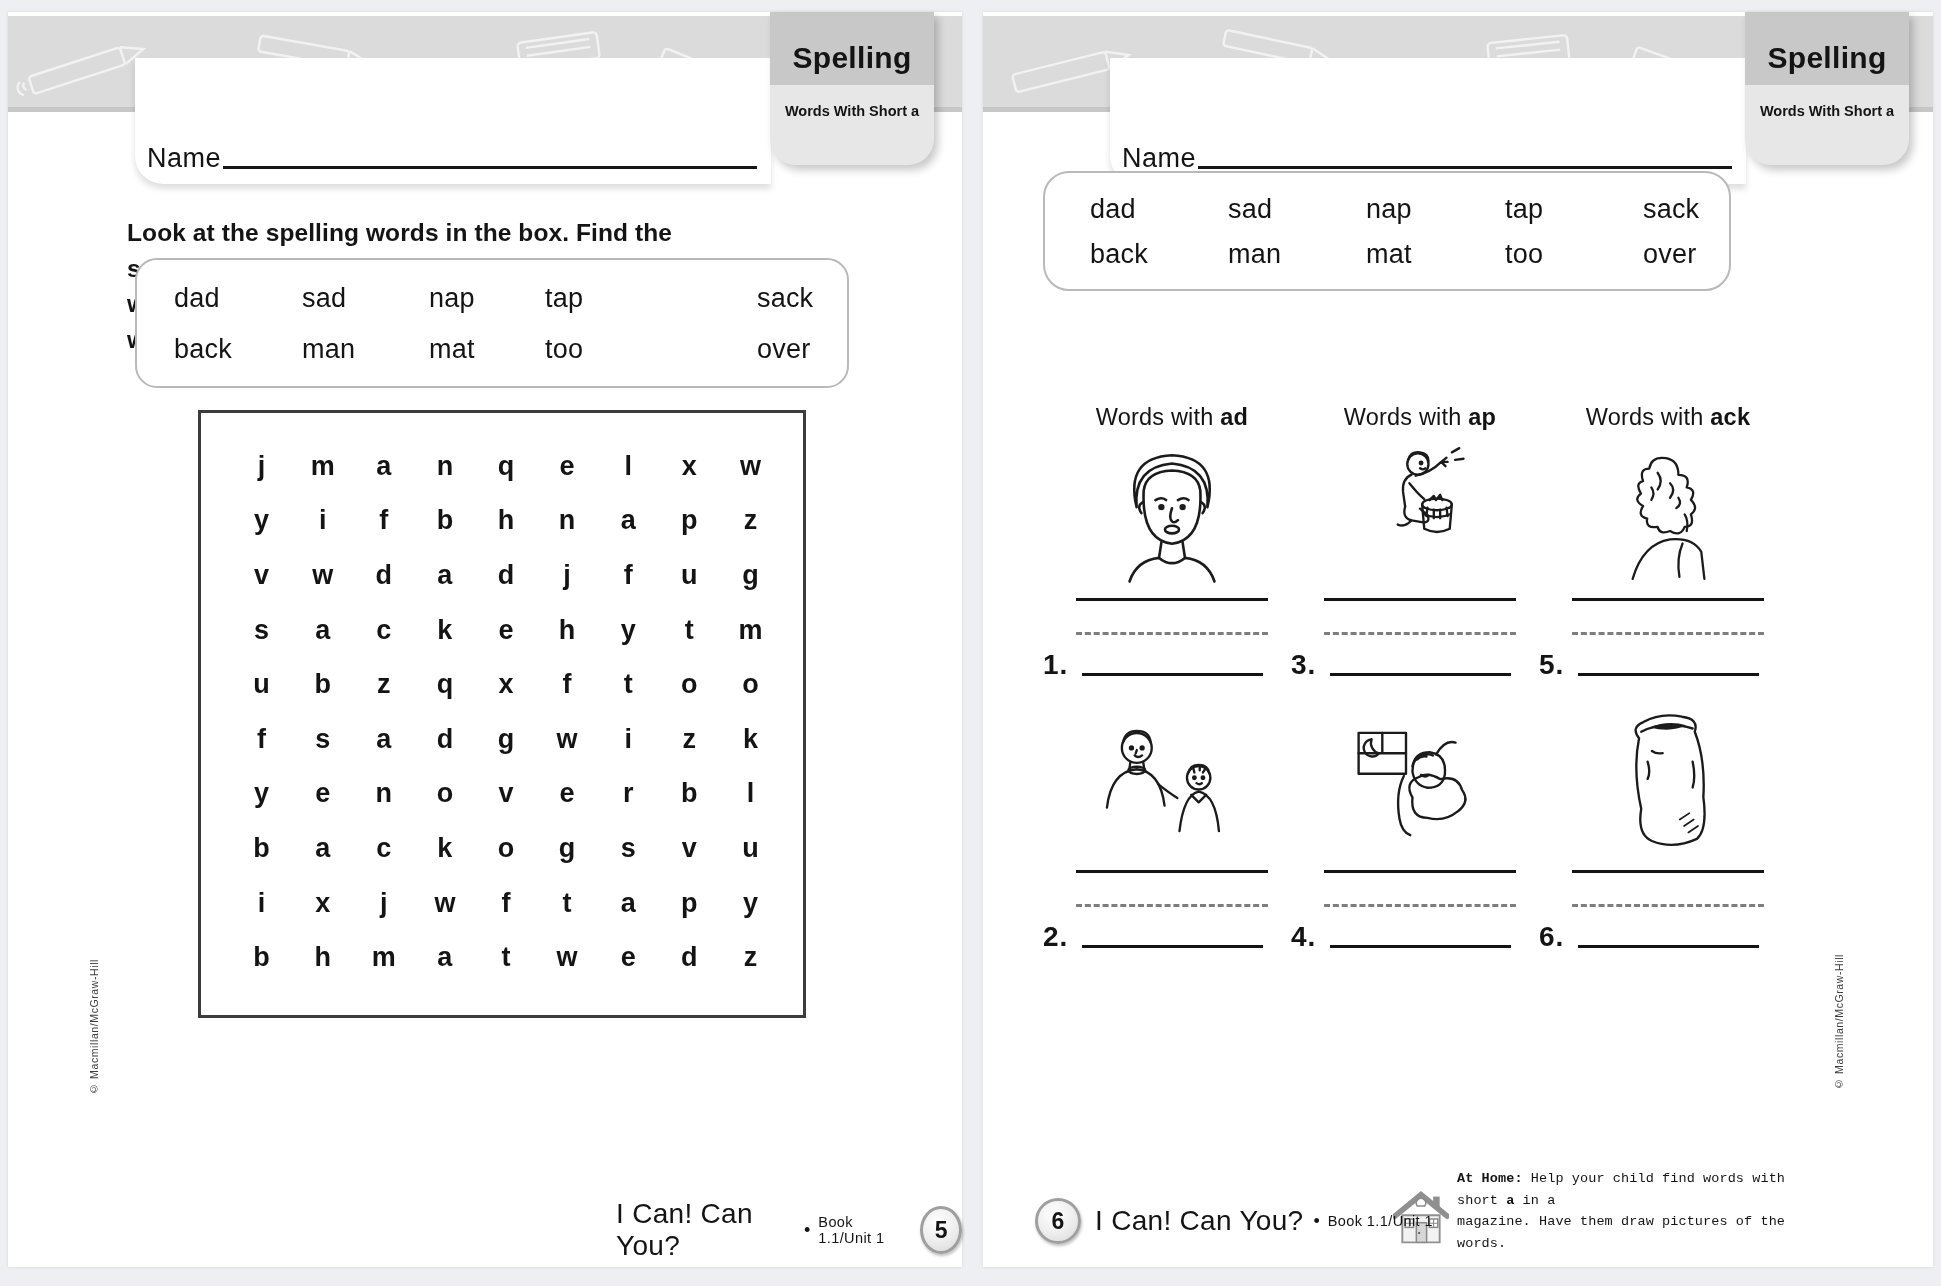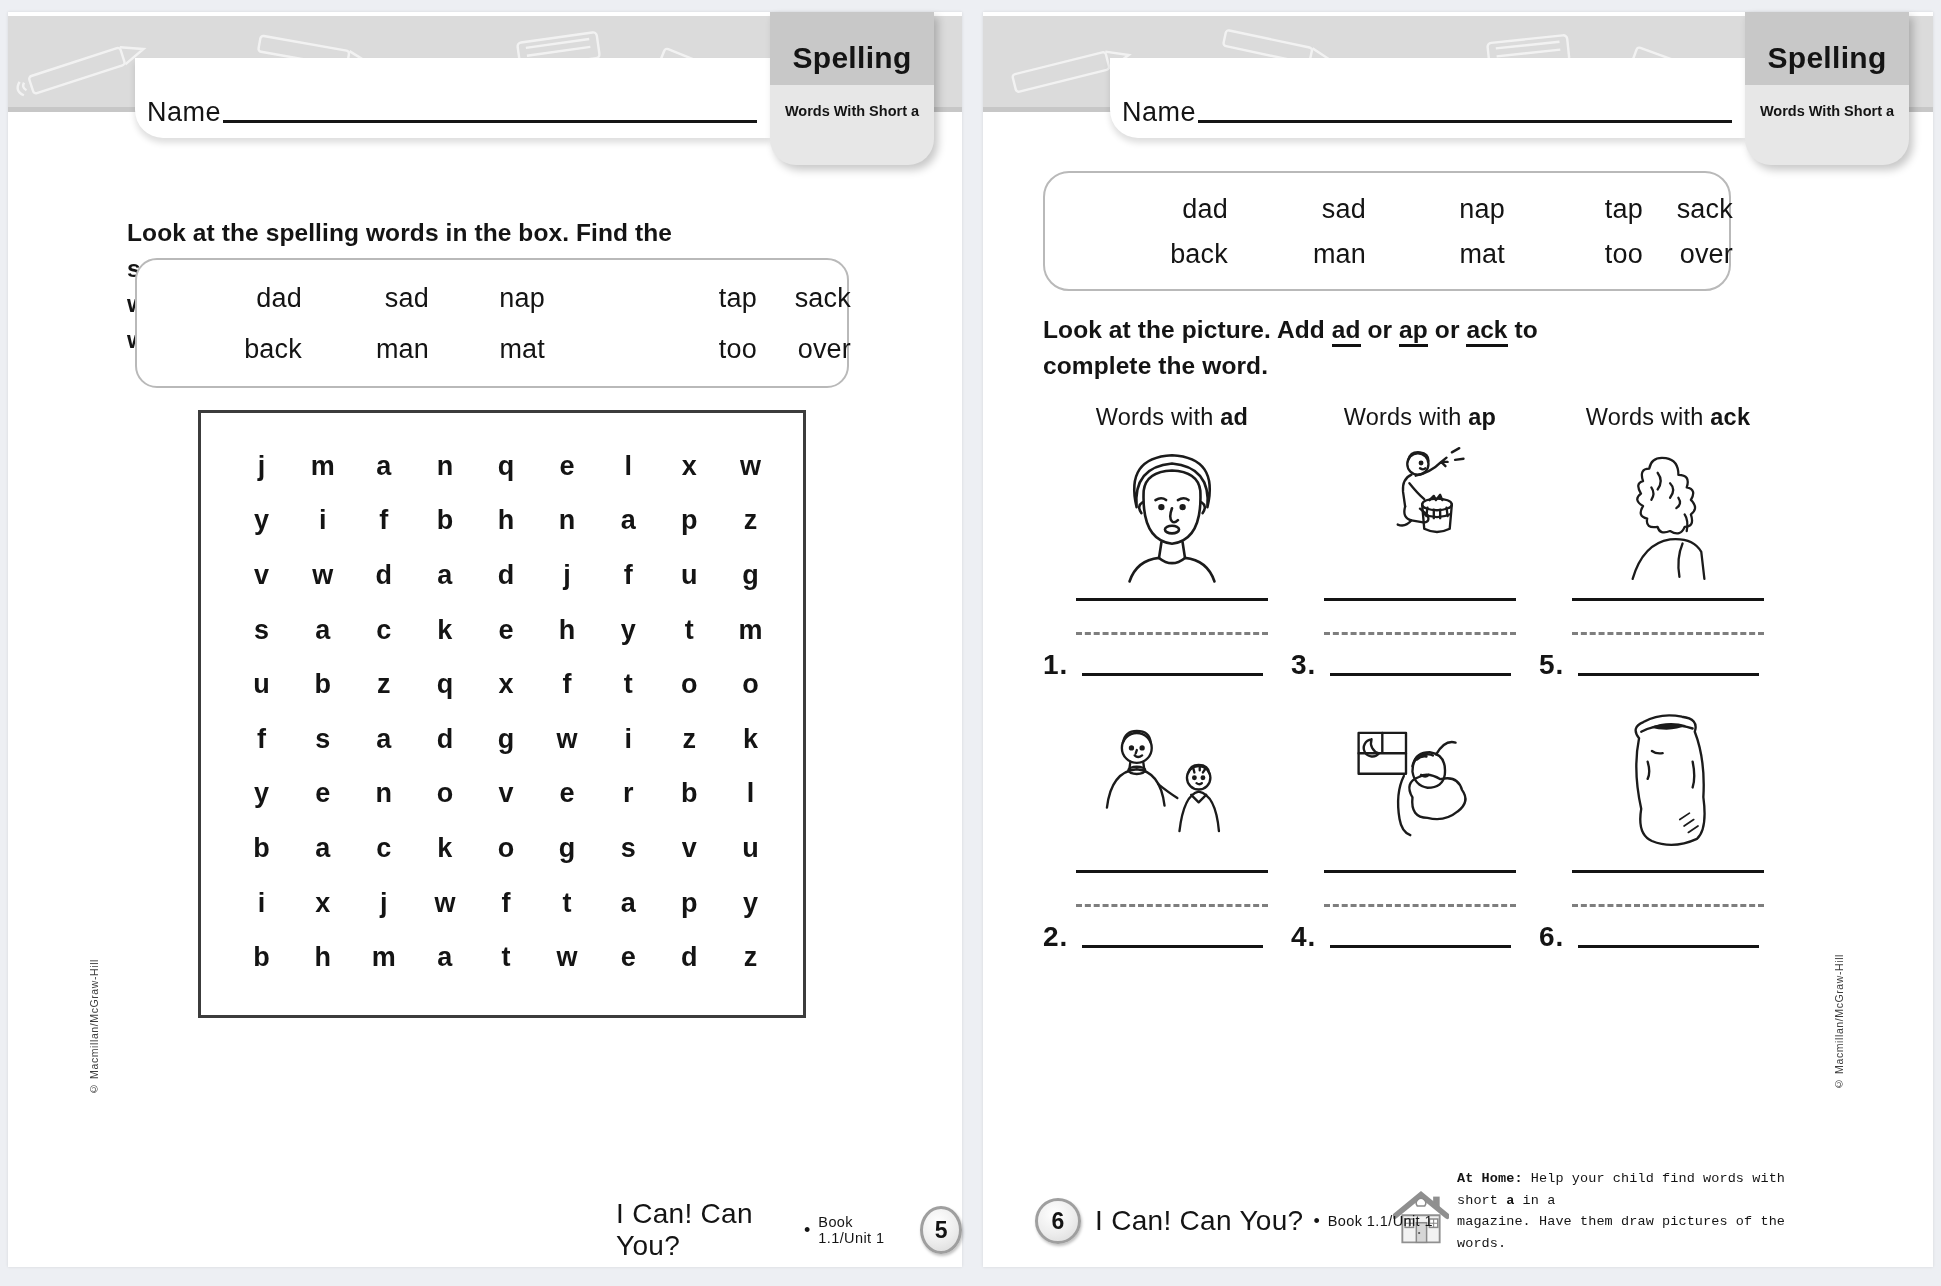--- a/index.html
+++ b/index.html
@@ -8,37 +8,37 @@
   #canvas{position:relative;width:1941px;height:1286px;background:#edeff3;overflow:hidden;}
   .page{position:absolute;top:12px;height:1255px;background:#ffffff;box-shadow:0 0 3px rgba(0,0,0,.10);}
   #page-left{left:8px;width:954px;}
   #page-right{left:983px;width:950px;}
 
   
   .band{position:absolute;left:0;top:4px;width:100%;height:96px;background:#dbdbdb;border-bottom:5px solid #c7c7c7;overflow:hidden;}
   .band svg{position:absolute;left:0;top:0;opacity:.65;}
 
   
-  .name-box{position:absolute;left:127px;top:46px;width:636px;height:80px;background:#fff;border-radius:0 0 0 28px;box-shadow:0 5px 6px rgba(0,0,0,.13);display:flex;align-items:flex-end;padding:0 8px 10px 12px;}
+  .name-box{position:absolute;left:127px;top:46px;width:636px;height:126px;background:#fff;border-radius:0 0 0 28px;box-shadow:0 5px 6px rgba(0,0,0,.13);display:flex;align-items:flex-end;padding:0 8px 10px 12px;}
   .name-box .label{font-size:27px;letter-spacing:.5px;}
   .name-box .write-line{flex:1;border-bottom:3px solid #161616;margin:0 6px 5px 2px;height:0;}
 
   
   .tab{position:absolute;left:762px;top:0;width:164px;height:153px;border-radius:0 0 26px 26px;box-shadow:4px 5px 8px rgba(0,0,0,.22);overflow:hidden;background:#e7e7e7;}
   .tab-top{height:73px;background:#c8c8c8;display:flex;align-items:flex-end;justify-content:center;padding-bottom:10px;}
   .tab-top .t{font-size:30px;font-weight:bold;letter-spacing:.3px;}
   .tab-sub{display:block;text-align:center;font-size:14.5px;font-weight:bold;margin-top:18px;}
 
   .instructions{position:absolute;font-weight:bold;font-size:24.5px;line-height:1.45;letter-spacing:.1px;}
   #page-left .instructions{left:119px;top:203px;width:600px;}
   #page-right .instructions{left:60px;top:300px;width:640px;}
   .uline{border-bottom:3px solid #111;padding-bottom:1px;}
 
   
-  .word-box{position:absolute;border:2.5px solid #b9b9b9;border-radius:22px;background:#fff;text-align:right;}
+  .word-box{position:absolute;border:2.5px solid #b9b9b9;border-radius:22px;background:#fff;}
   #page-left .word-box{left:127px;top:246px;width:714px;height:130px;padding:13px 0 0 37px;}
   #page-left .word-row{display:grid;grid-template-columns:128px 127px 116px 212px 94px;height:51px;align-items:center;}
   #page-right .word-box{left:60px;top:159px;width:688px;height:120px;padding:14px 0 0 45px;border-radius:26px;}
   #page-right .word-row{display:grid;grid-template-columns:138px 138px 139px 138px 90px;height:45px;align-items:center;}
   .word-row span{font-size:27px;letter-spacing:.2px;}
 
   
   .puzzle{position:absolute;left:190px;top:398px;width:608px;height:608px;border:3px solid #3c3c3c;display:grid;grid-template-columns:repeat(9,1fr);grid-template-rows:repeat(10,1fr);padding:26px 22px 30px 30px;}
   .puzzle span{display:flex;align-items:center;justify-content:center;font-size:27px;font-weight:bold;}
 
@@ -298,24 +298,20 @@
         </div>
       <div class="word-row">
           <span>back</span>
           <span>man</span>
           <span>mat</span>
           <span>too</span>
           <span>over</span>
         </div>
     </div>
 
-    <div class="instructions">
-      <div><span>Look at the picture. Add </span><span class="uline">ad</span><span> or </span><span class="uline">ap</span><span> or </span><span class="uline">ack</span><span> to</span></div>
-      <div>complete the word.</div>
-    </div>
 
     <div class="col-headers">
       <div><span>Words with </span><b>ad</b></div>
       <div><span>Words with </span><b>ap</b></div>
       <div><span>Words with </span><b>ack</b></div>
     </div>
 
     <div class="pic-row" id="pic-row-1">
       <div class="pic-cell">
         <div class="pic-box">

